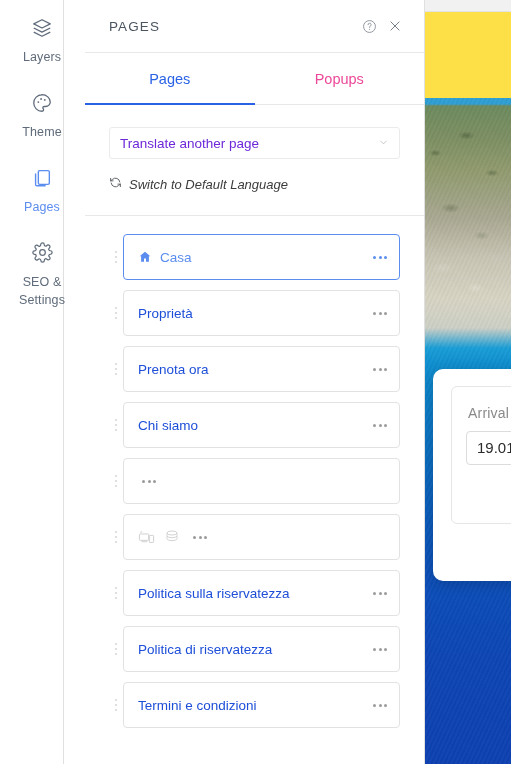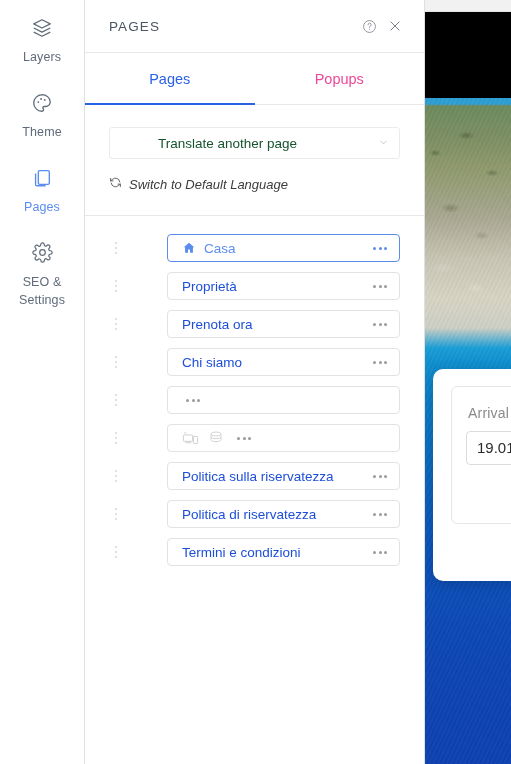--- a/index.html
+++ b/index.html
@@ -11,21 +11,21 @@
   #app { position:relative; width:511px; height:764px; overflow:hidden; background:#fff; }
 
   
   .canvas { position:absolute; inset:0; background:#ffffff; }
   .chrome-strip {
     position:absolute; top:0; left:425px; right:0; height:12px;
     background:#f1f1f1; border-bottom:1px solid #e3e3e3;
   }
   .site-area {
     position:absolute; top:12px; left:425px; right:0; bottom:0;
-    background:#000000; overflow:hidden;
+    background:#fde047; overflow:hidden;
   }
   .hero {
     position:absolute; top:86px; left:0; right:0; bottom:0;
     background:
       linear-gradient(180deg,
         #2f9fd4 0px, #2f9fd4 6px,
         #6d8a5e 8px, #7d8f63 40px,
         #8f9a6d 70px, #a9a892 120px,
         #c9c5b4 160px, #d8d4c4 200px,
         #cdd0c6 230px,
@@ -70,21 +70,21 @@
     position:absolute; left:14px; top:44px; width:86px; height:34px;
     border:1px solid #dcdcdc; border-radius:4px; background:#fff;
   }
   .booking-value {
     position:absolute; left:10px; top:7px;
     font-size:15px; color:#2b2b2b; white-space:nowrap;
   }
 
   
   .rail {
-    position:absolute; left:0; top:0; width:85px; height:764px;
+    position:absolute; left:0; top:0; width:64px; height:764px;
     background:#ffffff; border-right:1px solid #e0e0e0; z-index:5;
   }
   .rail-item {
     width:84px; padding:14px 0 10px; text-align:center; cursor:pointer;
     user-select:none;
   }
   .rail-ico { display:block; height:26px; line-height:26px; margin-bottom:7px; }
   .rail-ico svg { vertical-align:middle; }
   .rail-label { font-size:12.5px; color:#5f6b7a; letter-spacing:.1px; }
   .rail-item.active .rail-label { color:#5b8def; }
@@ -114,42 +114,41 @@
   }
   .tab.active { color:#2a62e5; }
   .tab.active:after {
     content:""; position:absolute; left:0; right:0; bottom:-1px; height:2px; background:#2a62e5;
   }
   .trans-zone { padding:22px 24px 0; flex:0 0 auto; }
   .select {
     height:32px; border:1px solid #ebebeb; border-radius:3px;
     display:flex; align-items:center; padding:0 10px; cursor:pointer;
   }
-  .select-text { flex:1; font-size:13.5px; color:#14532d;margin-left:38px; }
+  .select-text { flex:1; font-size:13.5px; color:#6d28d9; }
   .chev { color:#c2c2c2; font-size:11px; }
   .switch-row {
     display:flex; align-items:center; gap:7px; margin-top:16px; cursor:pointer;
     padding-bottom:22px;
     font-style:italic;
   }
   .switch-text { font-size:13px; color:#3c3c3c; }
   .divider { height:1px; background:#e8e8e8; }
 
   .list { flex:1; overflow:hidden; padding:18px 24px 0 24px; }
   .row { display:flex; align-items:center; margin-bottom:10px; }
   .grip {
     width:14px; flex:0 0 14px; display:flex; flex-direction:column;
     align-items:center; gap:3px; cursor:grab;
   }
   .grip i { width:2px; height:2px; background:#d4d4d4; border-radius:50%; display:block; }
   .item {
-    flex:1; height:28px; border:1px solid #e2e2e2; border-radius:4px;
+    flex:1; height:46px; border:1px solid #e2e2e2; border-radius:4px;
     background:#fff; display:flex; align-items:center; padding:0 12px 0 14px;
     cursor:pointer;
-    margin-left:44px;
   }
   .item.selected { border:1px solid #5b8def; }
   .home-ico { margin-right:8px; display:flex; color:#5b8def; }
   .item-label { flex:1; font-size:13.5px; color:#1d4ed8; }
   .item.selected .item-label { color:#5b8def; }
   .badge-ico { color:#cfcfcf; margin-right:9px; display:flex; align-items:center; }
   .dots { display:flex; gap:2.5px; align-items:center; padding-left:4px; cursor:pointer; }
   .dots i { width:3px; height:3px; border-radius:50%; background:#9a9a9a; display:block; }
   .item.selected .dots i { background:#5b8def; }
 </style>

